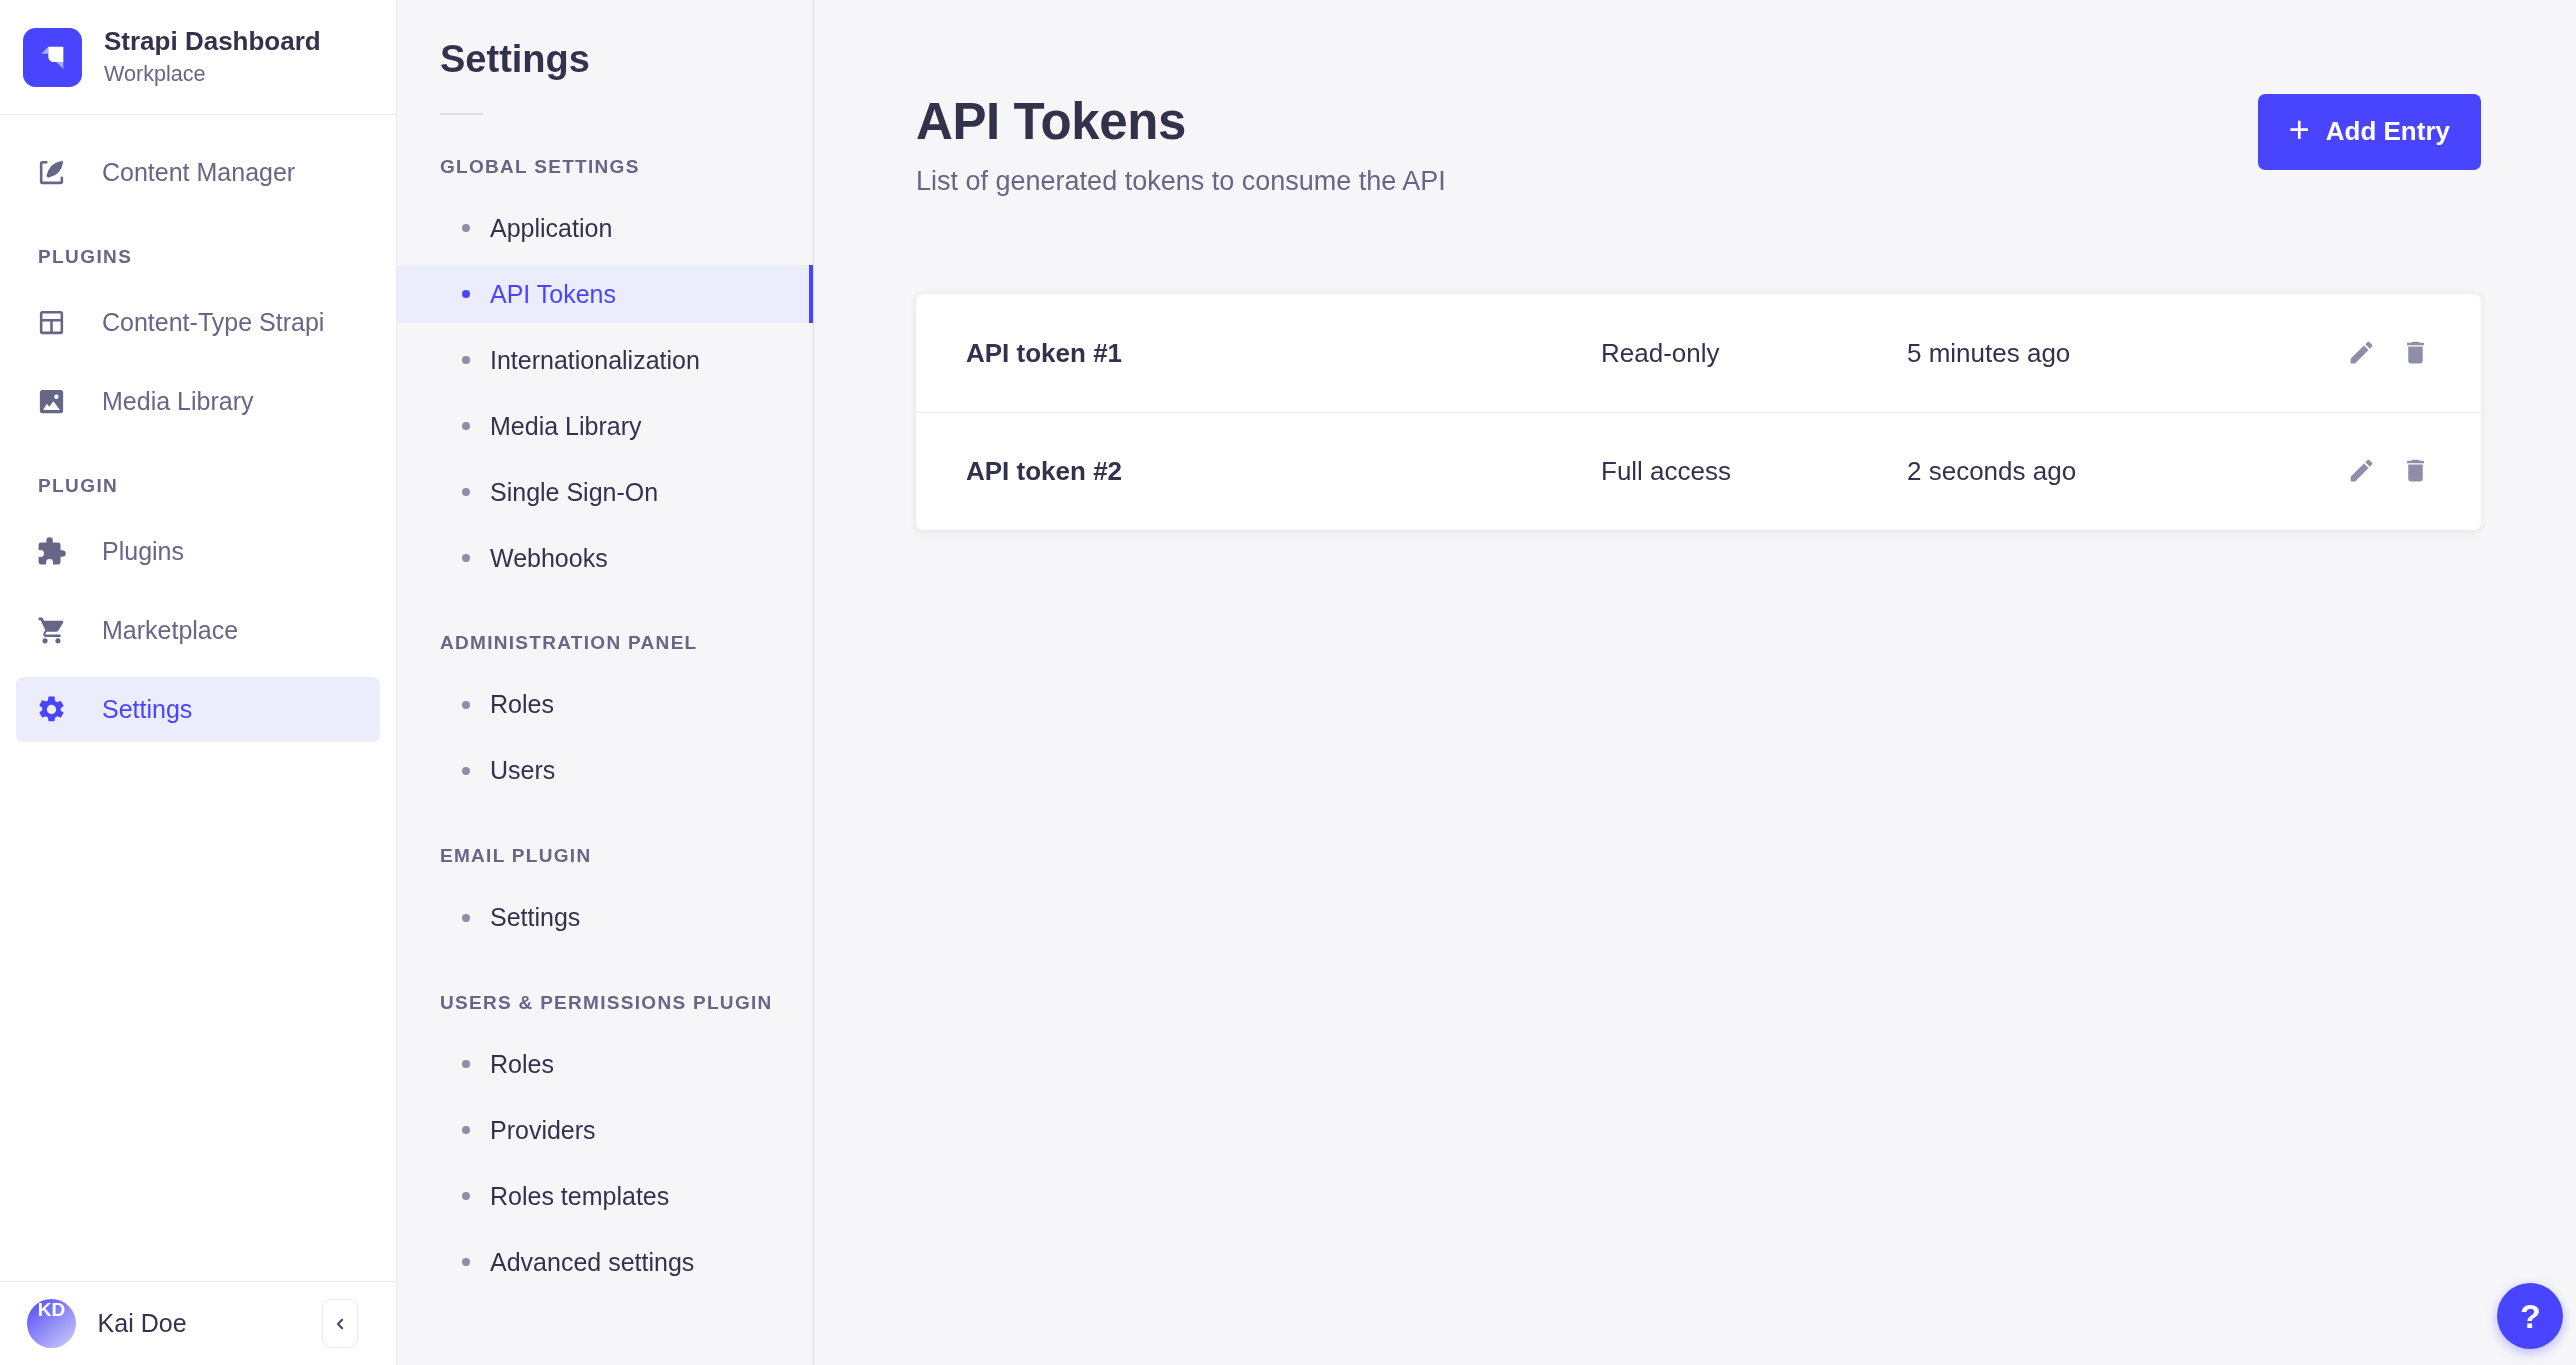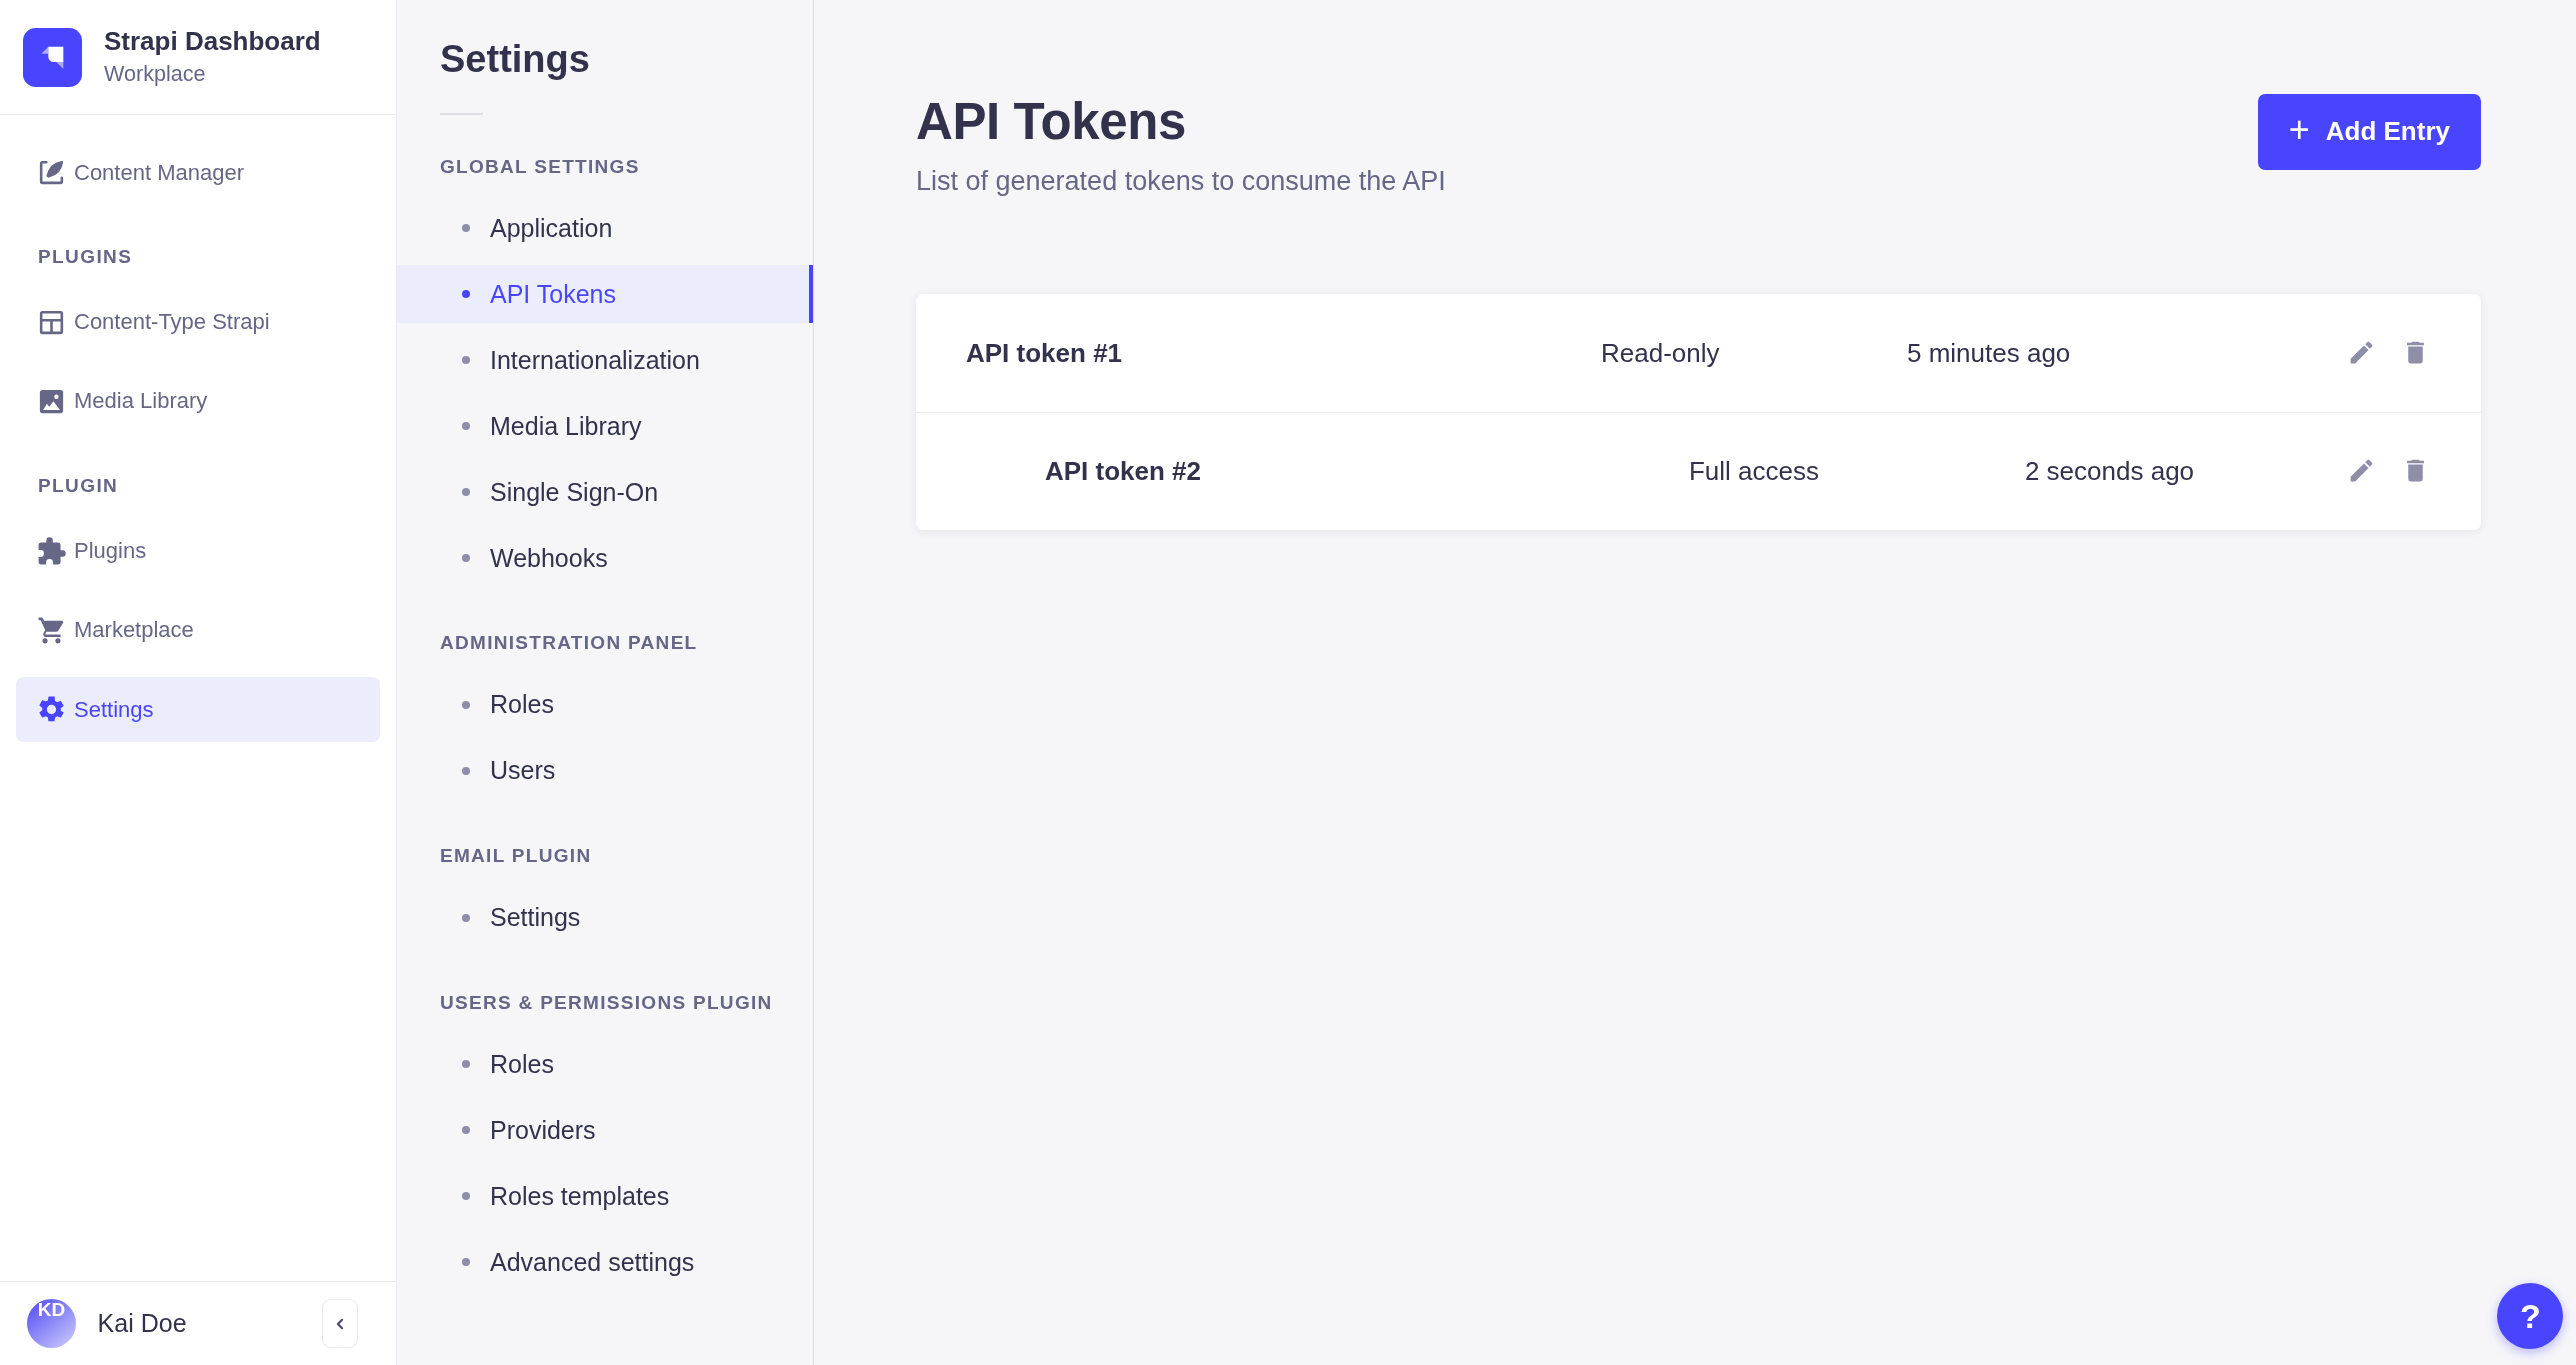--- a/index.html
+++ b/index.html
@@ -10,21 +10,21 @@
 
   
   .sidebar { width: 397px; flex-shrink: 0; background: #ffffff; border-right: 1.8px solid #eaeaef; display: flex; flex-direction: column; }
   .side-header { height: 115px; flex-shrink: 0; border-bottom: 1.8px solid #eaeaef; display: flex; align-items: center; gap: 21.6px; padding: 0 23.4px; cursor: pointer; }
   .logo-box { width: 59px; height: 59px; border-radius: 12.6px; background: #4945ff; display: flex; align-items: center; justify-content: center; flex-shrink: 0; }
   .logo-box svg { width: 40px; height: 40px; }
   .app-title { font-size: 26px; font-weight: 700; color: #32324d; line-height: 1.15; }
   .app-subtitle { font-size: 21.6px; color: #666687; margin-top: 4.5px; }
 
   .side-menu { flex: 1; padding-top: 25px; overflow: hidden; }
-  .side-item { display: flex; align-items: center; gap: 7px; height: 65px; margin: 0 16px 14.4px 16px; padding-left: 20px; border-radius: 7.2px; font-size: 22px; font-weight: 500; color: #666687; text-decoration: none; cursor: pointer; }
+  .side-item { display: flex; align-items: center; gap: 35px; height: 65px; margin: 0 16px 14.4px 16px; padding-left: 20px; border-radius: 7.2px; font-size: 25px; font-weight: 500; color: #666687; text-decoration: none; cursor: pointer; }
   .side-item svg { width: 31px; height: 31px; flex-shrink: 0; }
   .side-item.active { background: #ecedfc; color: #4945ff; }
   .side-label { font-size: 19px; font-weight: 700; letter-spacing: 1.4px; color: #666687; margin: 41px 0 21.6px 38px; }
 
   .side-footer { height: 84px; flex-shrink: 0; border-top: 1.8px solid #eaeaef; display: flex; align-items: center; gap: 21.6px; padding: 0 38px 0 27px; }
   .avatar { width: 49px; height: 49px; border-radius: 50%; background: linear-gradient(140deg, #5b54f6 10%, #c9c9fb 95%); color: #ffffff; font-size: 19px; font-weight: 700; display: flex; justify-content: center; flex-shrink: 0; cursor: pointer; }
   .user-name { flex: 1; font-size: 25px; color: #32324d; }
   .collapse-btn { width: 36px; height: 49px; border-radius: 9px; border: 1.8px solid #eaeaef; background: #ffffff; display: flex; align-items: center; justify-content: center; cursor: pointer; color: #4a4a6a; }
   .collapse-btn svg { width: 20px; height: 20px; }
 
@@ -47,21 +47,21 @@
   .page-subtitle { font-size: 27px; color: #666687; margin-top: 15.3px; }
   .add-btn { display: flex; align-items: center; gap: 16px; height: 76px; padding: 0 31px; margin-top: 1.8px; background: #4945ff; border: none; border-radius: 7.2px; color: #ffffff; font-family: "Liberation Sans", sans-serif; font-size: 26px; font-weight: 700; cursor: pointer; }
   .plus-glyph { font-size: 36px; font-weight: 400; line-height: 1; margin-top: -2.7px; }
 
   .card { margin-top: 97px; background: #ffffff; border-radius: 7.2px; box-shadow: 0 1.8px 9px rgba(33,33,52,0.08); }
   .t-grid { display: grid; grid-template-columns: 314px 321px 306px 1fr 119px; align-items: center; padding: 0 50px; }
   .t-head { height: 101px; border-bottom: 1.8px solid #eaeaef; }
   .t-h { display: flex; align-items: center; gap: 14.4px; font-size: 19px; font-weight: 700; letter-spacing: 1.3px; color: #666687; }
   .sort-asc { width: 0; height: 0; border-left: 9px solid transparent; border-right: 9px solid transparent; border-bottom: 10.8px solid #8e8ea9; cursor: pointer; }
   .t-row { height: 118px; }
-  .t-row + .t-row { border-top: 1.8px solid #eaeaef; text-align: center; }
+  .t-row + .t-row { border-top: 1.8px solid #eaeaef; }
   .cell-name { font-size: 26px; font-weight: 700; color: #32324d; }
   .cell { font-size: 26px; color: #32324d; }
   .row-actions { display: flex; justify-content: flex-end; align-items: center; gap: 23.4px; }
   .icon-btn { background: none; border: none; padding: 0; width: 31px; height: 31px; color: #8e8ea9; cursor: pointer; }
   .icon-btn svg { width: 29px; height: 29px; }
 
   .help-btn { position: absolute; right: 12.6px; bottom: 16px; width: 66px; height: 66px; border-radius: 50%; background: #4945ff; border: none; color: #ffffff; font-family: "Liberation Sans", sans-serif; font-size: 34px; font-weight: 700; cursor: pointer; box-shadow: 0 3.6px 10.8px rgba(73,69,255,0.35); }
 </style>
 </head>
 <body>

